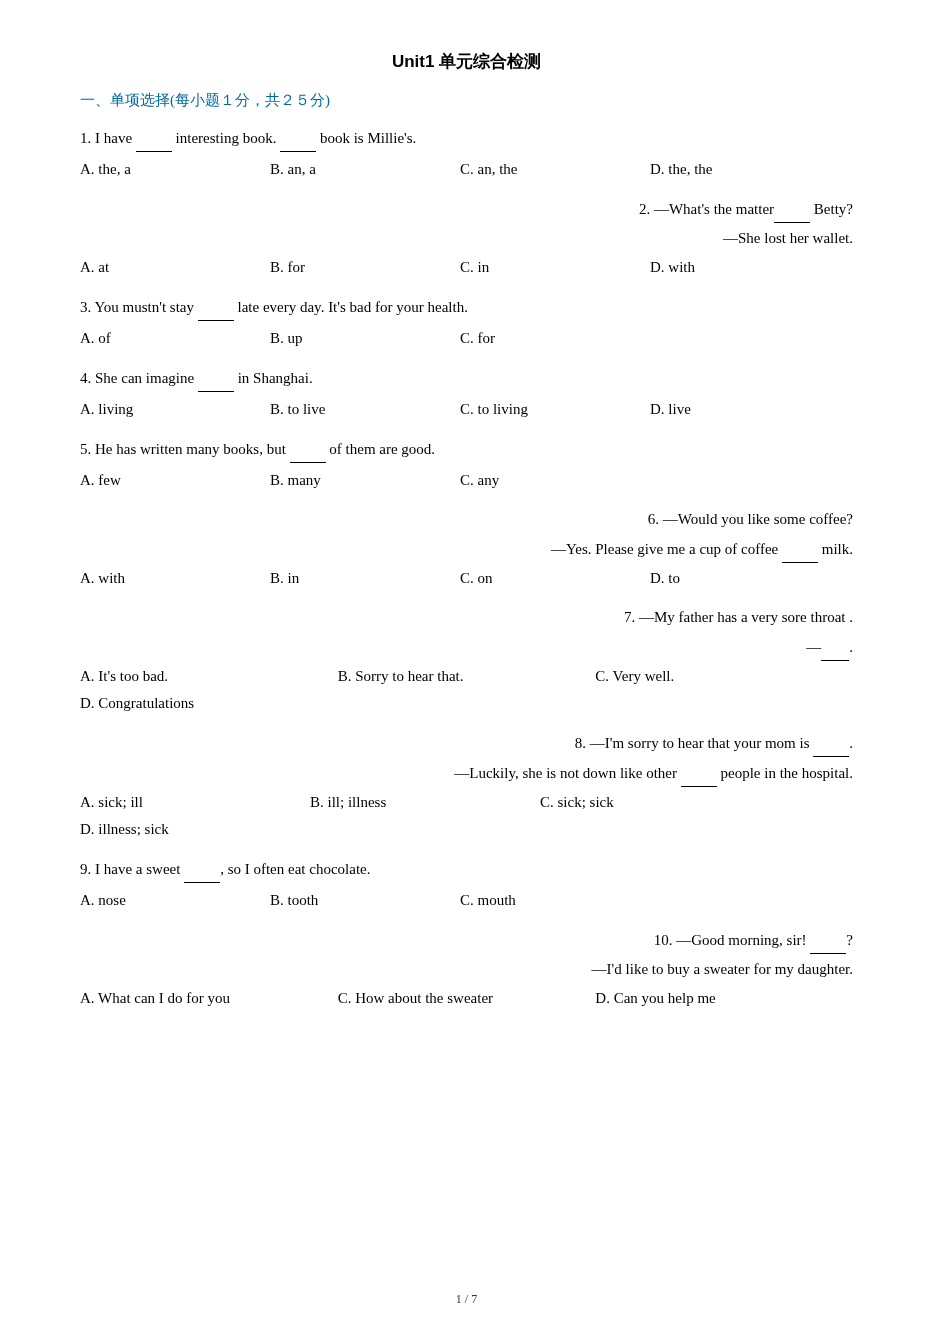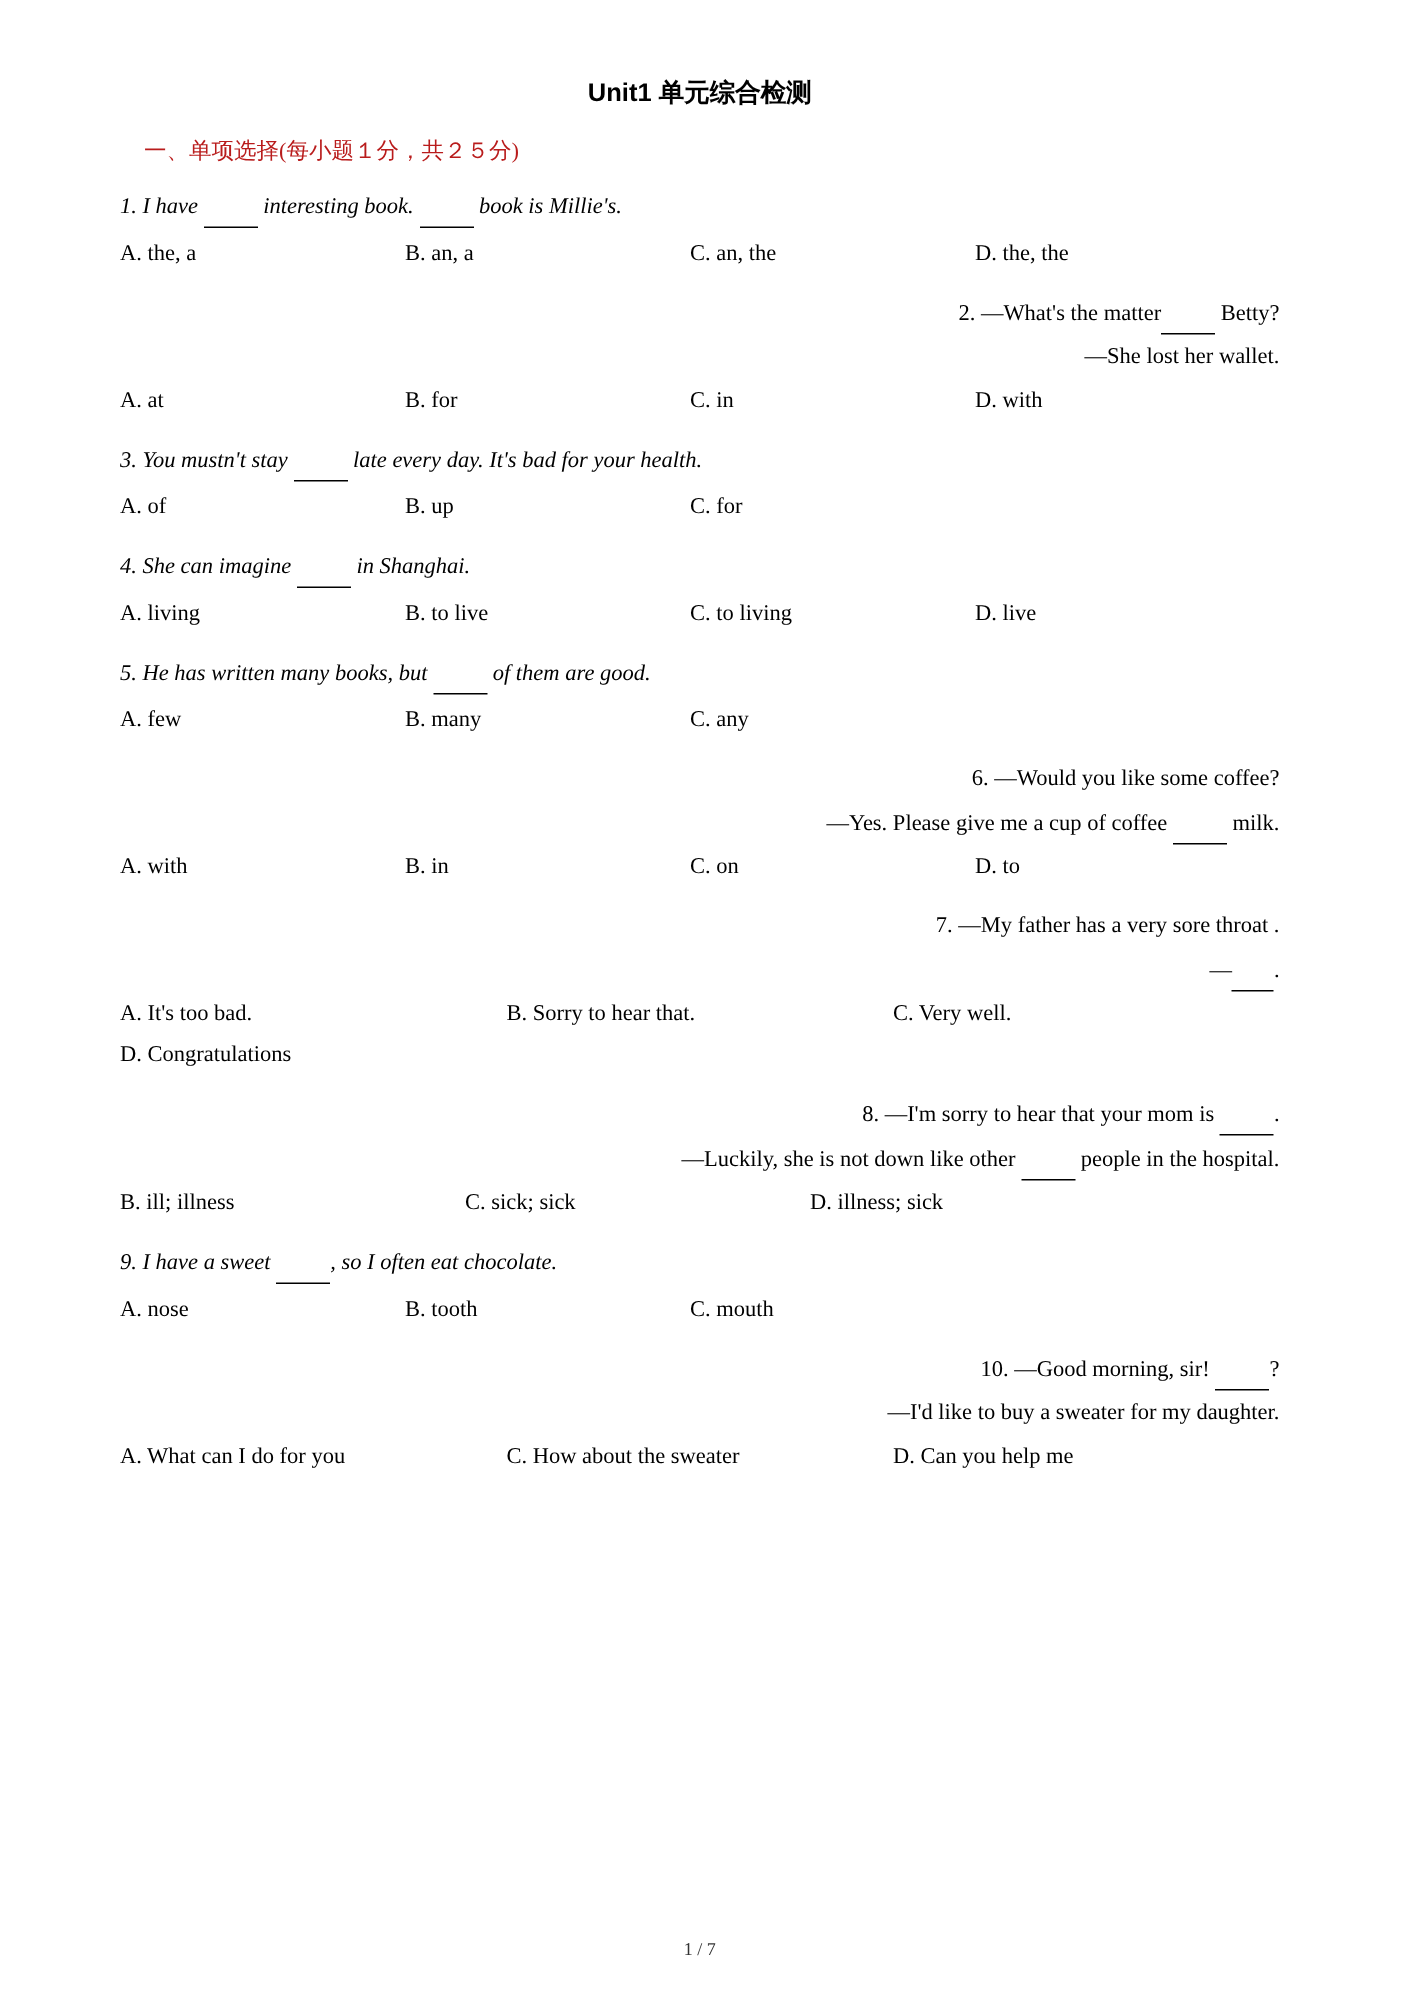--- a/index.html
+++ b/index.html
@@ -23,34 +23,32 @@
       position: relative;
     }
     .title {
       text-align: center;
       font-weight: bold;
       font-size: 17px;
       margin-bottom: 18px;
       font-family: "SimHei", "黑体", sans-serif;
     }
     .section-header {
-      color: #b91c1c;
+      color: #0369a1;
       font-size: 15px;
       margin-bottom: 14px;
       font-family: "SimSun", serif;
-      margin-left: 16px;
     }
     .question {
       margin-bottom: 10px;
       line-height: 1.7;
     }
     .question-text {
       margin-bottom: 4px;
       line-height: 1.8;
-      font-style: italic;
     }
     .options-row {
       display: flex;
       flex-direction: row;
       margin-bottom: 12px;
       line-height: 1.8;
       flex-wrap: wrap;
     }
     .option {
       min-width: 180px;
@@ -182,20 +180,21 @@
   </div>
 
   <div class="question">
     <div class="dialog-line">
       8. —I'm sorry to hear that your mom is <span class="blank">&nbsp;&nbsp;&nbsp;&nbsp;</span>.
     </div>
     <div class="dialog-line">
       —Luckily, she is not down like other <span class="blank">&nbsp;&nbsp;&nbsp;&nbsp;</span> people in the hospital.
     </div>
     <div class="options-row">
+      <span class="option-wide">A. sick; ill</span>
       <span class="option-wide">B. ill; illness</span>
       <span class="option-wide">C. sick; sick</span>
       <span class="option-wide">D. illness; sick</span>
     </div>
   </div>
 
   <div class="question">
     <div class="question-text">
       9. I have a sweet <span class="blank">&nbsp;&nbsp;&nbsp;&nbsp;</span>, so I often eat chocolate.
     </div>

